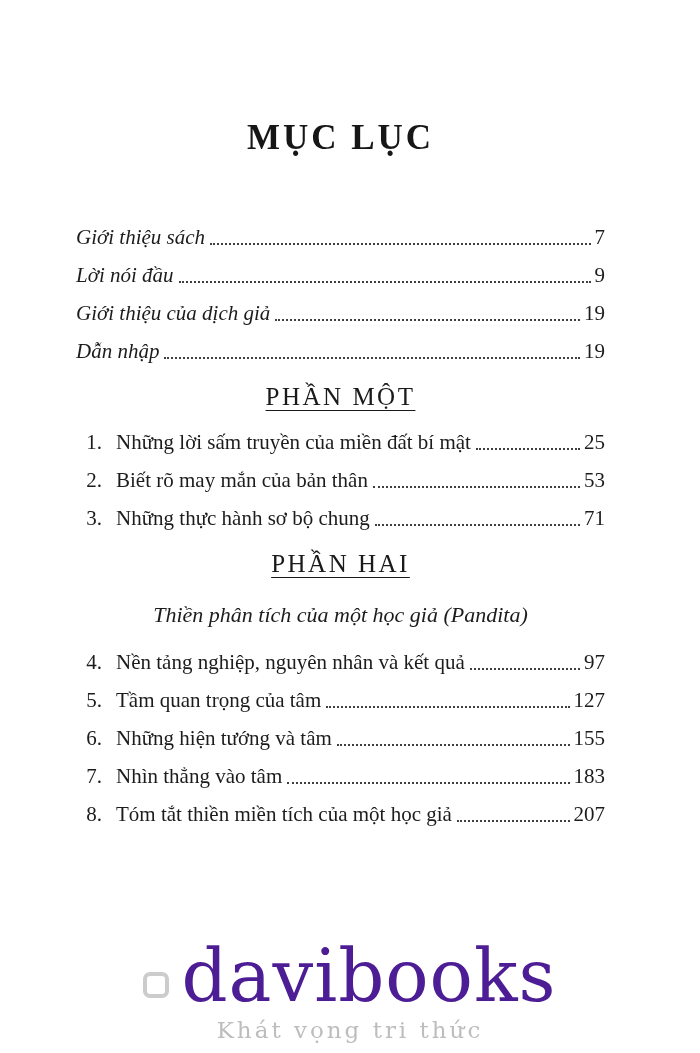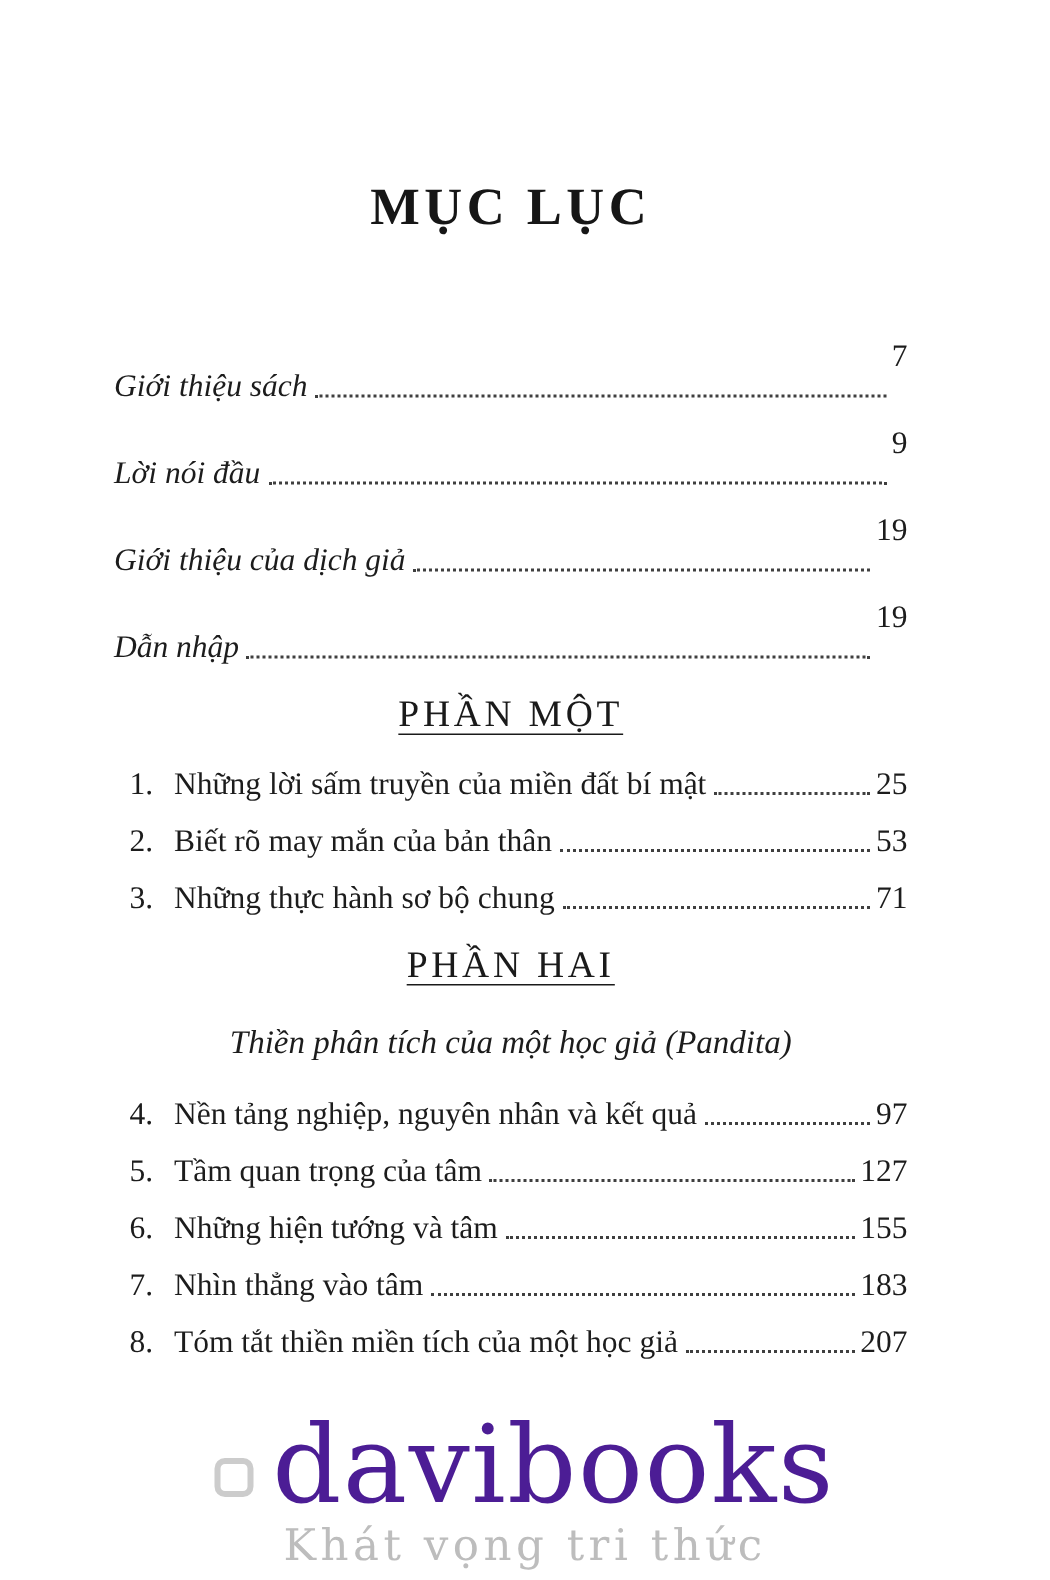--- a/index.html
+++ b/index.html
@@ -25,21 +25,21 @@
     color: #161616;
     font-family: Liberation Serif, serif;
   }
   .toc-row {
     display: flex;
     font-size: 21px;
     line-height: 27px;
     margin-bottom: 11px;
   }
   .toc-row .label { white-space: nowrap; flex: 0 0 auto; }
-  .front-matter .label { font-style: italic; margin-top: 20px; }
+  .front-matter .label { font-style: italic; }
   .num {
     flex: 0 0 26px;
     text-align: right;
     margin-right: 14px;
   }
   .leader {
     flex: 1 1 auto;
     position: relative;
     margin: 0 2px;
     min-width: 20px;
@@ -97,21 +97,21 @@
     margin-top: 18px;
   }
   .wm-brand {
     font-size: 72px;
     line-height: 74px;
     color: #4c1d95;
     font-family: "DejaVu Serif", serif;
     letter-spacing: 1px;
   }
   .wm-tagline {
-    font-size: 29px;
+    font-size: 23px;
     line-height: 34px;
     color: #bdbdbd;
     letter-spacing: 3px;
     margin-top: 0px;
     font-family: "DejaVu Serif", serif;
   }
 </style>
 </head>
 <body>
 

